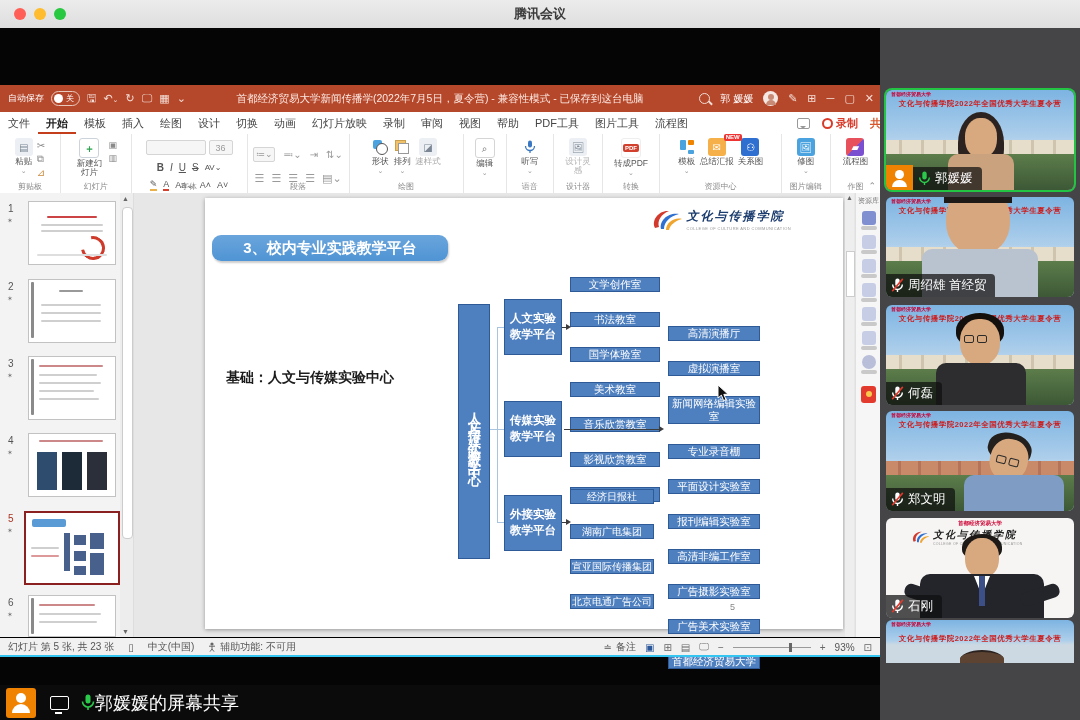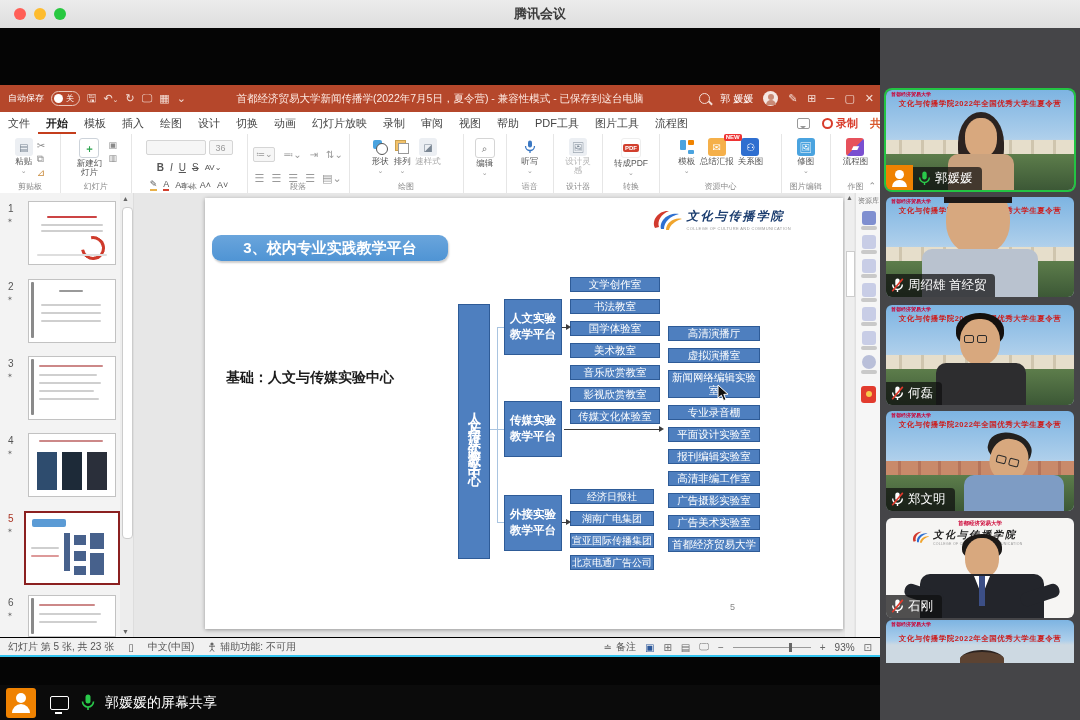--- a/index.html
+++ b/index.html
@@ -80,21 +80,21 @@
   .logo-cn{font-family:"DejaVu Serif","Liberation Serif",serif;font-style:italic;font-weight:bold;font-size:12px;color:#1a3c6e;letter-spacing:2px}
   .logo-en{font-size:4px;color:#999;letter-spacing:.4px;margin-top:1px}
   .heading{position:absolute;left:21px;top:171px;font-size:14px;font-weight:bold;color:#1c1c1c}
   .bullet{position:absolute;left:21px;top:211px;width:232px;font-size:13px;font-weight:bold;line-height:1.75}
   .pagenum{position:absolute;left:525px;top:404px;font-size:9px;color:#888}
 
   .dbox{background:#4e7fbf;border:1px solid #2e5b97;color:#fff;display:flex;align-items:center;justify-content:center;text-align:center;box-sizing:border-box}
   .vcenter{position:absolute;left:253px;top:106px;width:32px;height:255px;writing-mode:vertical-rl;
            font-size:13px;font-weight:bold;letter-spacing:6px;padding-top:6px}
   .platform{position:absolute;left:299px;width:58px;height:56px;font-size:11.5px;font-weight:bold;line-height:1.35;padding:2px}
-  .col{position:absolute;display:flex;flex-direction:column;gap:7px}
+  .col{position:absolute;display:flex;flex-direction:column;gap:20px}
   .col .dbox{height:15px;font-size:10.5px;flex:none}
   .col .dbox.tall{height:28px;line-height:1.2}
   .hline{position:absolute;height:1px;background:#3c3c3c}
   .ah{position:absolute;width:0;height:0;border-left:5px solid #3c3c3c;border-top:3px solid transparent;border-bottom:3px solid transparent}
   .bluec{position:absolute;background:#a9c4e0}
 
   
   .slide-sb{position:absolute;left:845px;top:0;width:9px;height:444px;background:#eeeeee}
   .slide-sb .thumb{position:absolute;left:1px;top:58px;width:7px;height:44px;background:#fff;border:1px solid #ccc}
   .respanel{position:absolute;left:855px;top:0;width:25px;height:444px;background:#f6f6f6;border-left:1px solid #e0e0e0;font-size:7px;color:#777;text-align:center}
@@ -113,21 +113,21 @@
   .sl-thumb{position:absolute;left:56px;top:-4px;width:3px;height:9px;background:#666}
   .shareline{position:absolute;left:0;top:570px;width:880px;height:2px;background:#35c5f1}
 
   
   .bottombar{position:absolute;left:0;top:685px;width:880px;height:35px;background:#0b0b0b;display:flex;align-items:center}
   .ob{width:30px;height:30px;background:#ef8201;border-radius:3px;margin-left:6px;position:relative}
   .ob:before{content:"";position:absolute;left:10px;top:5px;width:10px;height:10px;border-radius:50%;background:#fff}
   .ob:after{content:"";position:absolute;left:6px;top:16px;width:18px;height:9px;border-radius:9px 9px 0 0;background:#fff}
   .mon{width:17px;height:12px;border:1.6px solid #fff;border-radius:2px;margin-left:14px;position:relative}
   .mon:after{content:"";position:absolute;left:4px;bottom:-5px;width:7px;height:1.6px;background:#fff}
-  .sharetext{color:#fff;font-size:14px;margin-left:10px}
+  .sharetext{color:#fff;font-size:18px;}
 
   
   .sidebar{position:absolute;left:880px;top:28px;width:200px;height:692px;background:#454548}
   .tile{position:absolute;left:6px;width:188px;height:100px;border-radius:6px;overflow:hidden;background:#26323c}
   .tile.active{box-shadow:0 0 0 2px #23c343}
   .sky{position:absolute;inset:0;background:linear-gradient(#7db4e2 0%,#aecfeb 48%,#cdd9e2 58%)}
   .builds{position:absolute;left:0;right:0;top:50%;height:15%;background:repeating-linear-gradient(90deg,#e6decb 0 13px,#cfc5ae 13px 16px,#e6decb 16px 22px)}
   .trees{position:absolute;left:0;right:0;bottom:0;height:36%;background:linear-gradient(#5d7d4b,#3c5836)}
   .banner-camp{position:absolute;top:9px;left:0;right:0;text-align:center;font-size:7.5px;font-weight:bold;color:#cc1f1f;letter-spacing:.5px}
   .banner-school{position:absolute;top:1px;left:5px;font-size:5px;color:#c03;font-weight:bold}

